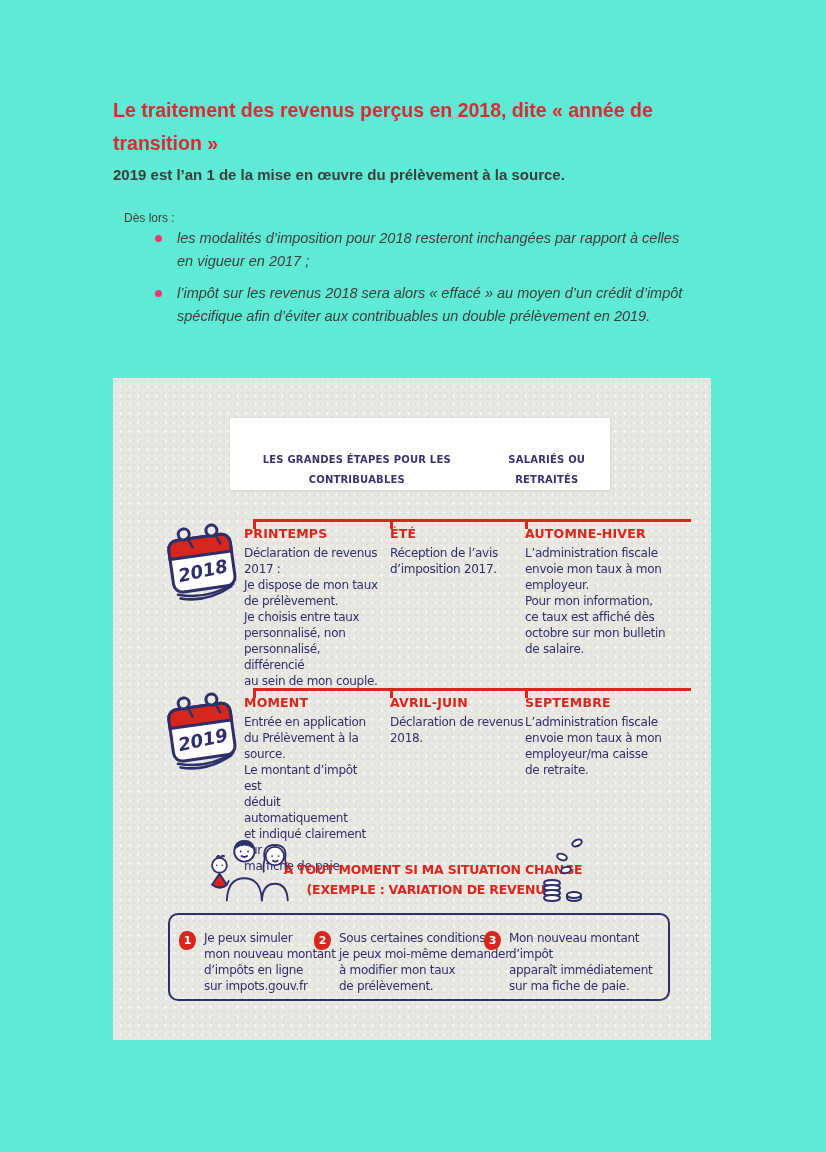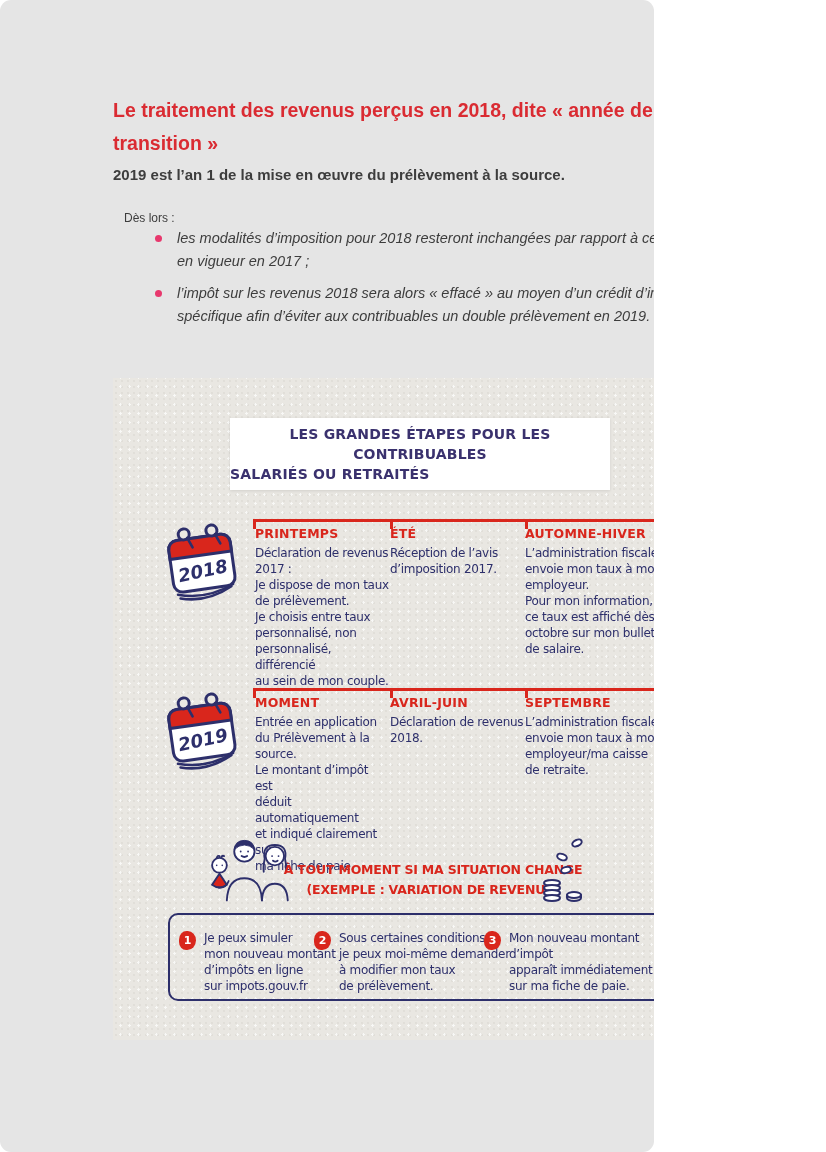--- a/index.html
+++ b/index.html
@@ -1,22 +1,22 @@
 <!DOCTYPE html>
 <html style="--title_red: #da2b32; --accent_red: #d9261c; --bullet_pink: #e8386d; --navy: #2d2f6b; --band_purple: #3a316e; --panel_bg: #e9e7e2; --body_text: #3d3d3d;"><head>
 <meta charset="utf-8">
 <style>
   :root{
     --title_red:#da2b32; --accent_red:#d9261c; --bullet_pink:#e8386d;
     --navy:#2d2f6b; --band_purple:#3a316e; --panel_bg:#e9e7e2; --body_text:#3d3d3d;
   }
   *{box-sizing:border-box;}
   html,body{margin:0;padding:0;background:#fff;}
-  .page{position:relative;width:654px;height:1152px;background:#e5e5e5;overflow:hidden;
-        font-family:"Liberation Sans",sans-serif;color:var(--body_text);border-radius:11px;}
+  .page{position:relative;width:826px;height:1152px;background:#5eead4;overflow:hidden;
+        font-family:"Liberation Sans",sans-serif;color:var(--body_text);}
   .pre{white-space:pre-line;}
 
   
   .doc-title{position:absolute;left:113px;top:94px;width:625px;margin:0;
     font-size:19.5px;font-weight:bold;line-height:33px;color:var(--title_red);}
   .intro{position:absolute;left:113px;top:164px;width:620px;margin:0;
     font-size:15px;font-weight:bold;line-height:22px;}
   .lead{position:absolute;left:113px;top:196px;margin:11px;font-size:12px;line-height:22px;}
   .bullets{position:absolute;left:155px;top:227px;width:585px;margin:0;padding:0;list-style:none;font-style:italic;}
   .bullets li{display:flex;margin:0 0 9px 0;font-size:14.5px;line-height:23px;}
@@ -24,38 +24,38 @@
 
   
   .panel{position:absolute;left:113px;top:378px;width:598px;height:662px;
     background:
       radial-gradient(rgba(110,108,98,.07) 1px,transparent 1.3px),
       radial-gradient(rgba(255,255,255,.7) 1px,transparent 1.3px),
       var(--panel_bg);
     background-size:6px 6px,9px 9px;background-position:0 0,3px 4px;
     font-family:"DejaVu Sans",sans-serif;}
   .band{position:absolute;left:117px;top:40px;width:380px;height:72px;background:#fff;
-    box-shadow:0 1px 3px rgba(0,0,0,.10);display:flex;flex-direction:column;
-    align-items:flex-start;justify-content:center;text-align:center;
-    color:var(--band_purple);font-weight:bold;font-size:14px;line-height:20px;letter-spacing:.2px;}
+    box-shadow:0 1px 3px rgba(0,0,0,.10);display:flex;flex-direction:row;
+    align-items:flex-end;justify-content:center;text-align:center;
+    color:var(--band_purple);font-weight:bold;font-size:10px;line-height:20px;letter-spacing:.2px;}
 
   .hline{position:absolute;left:140px;width:438px;height:2.5px;background:var(--accent_red);}
   .hline.r1{top:141px}.hline.r2{top:310px}
   .tick{position:absolute;width:2.5px;height:10px;background:var(--accent_red);}
   .r1t1{left:140px;top:141px}.r1t2{left:277px;top:141px}.r1t3{left:412px;top:141px}
   .r2t1{left:140px;top:310px}.r2t2{left:277px;top:310px}.r2t3{left:412px;top:310px}
 
   .calendar{position:absolute;left:50px;width:80px;height:86px;}
   .cal1{top:143px}.cal2{top:312px}
 
   .col{position:absolute;}
   .col h4{margin:0 0 4px 0;font-size:12.5px;font-weight:bold;color:var(--accent_red);letter-spacing:.2px;}
   .col p{margin:0;font-size:12px;line-height:16px;letter-spacing:-.3px;color:var(--navy);}
   .r1c{top:148px}.r2c{top:317px}
-  .c1{left:142px;width:134px}.c2{left:277px;width:134px}.c3{left:412px;width:150px}
+  .c1{left:131px;width:134px}.c2{left:277px;width:134px}.c3{left:412px;width:150px}
 
   .family{position:absolute;left:88px;top:456px;}
   .note{position:absolute;left:140px;top:482px;width:360px;text-align:center;
     color:var(--accent_red);font-weight:bold;font-size:12.5px;line-height:20px;letter-spacing:-.2px;}
   .coins{position:absolute;left:424px;top:458px;}
 
   .steps{position:absolute;left:55px;top:535px;width:502px;height:88px;
     border:2.5px solid var(--navy);border-radius:10px;}
   .step{position:absolute;top:15px;display:flex;}
   .step .num{flex:none;width:17px;height:19px;margin:1px 8px 0 0;background:var(--accent_red);

